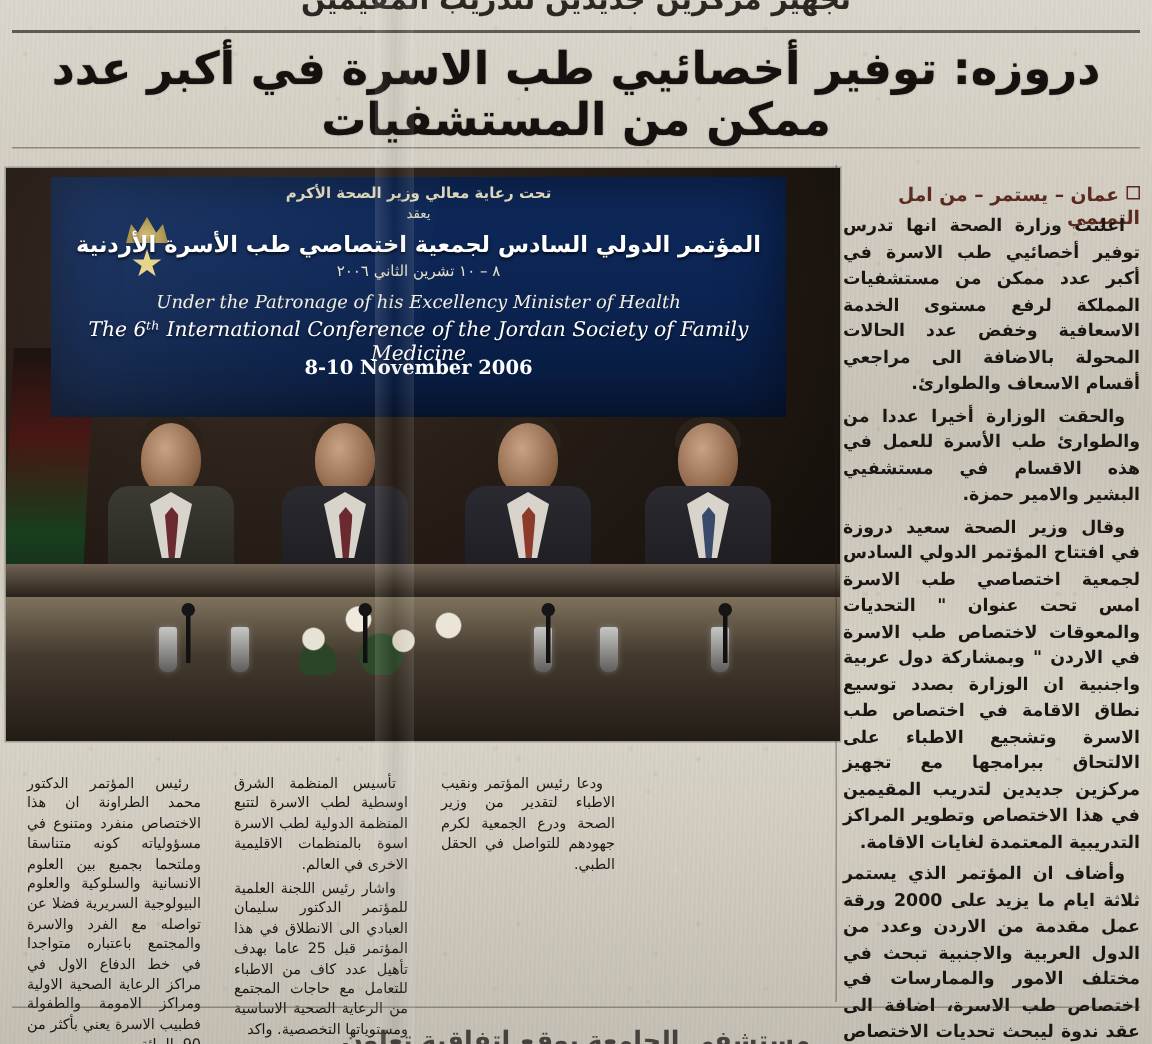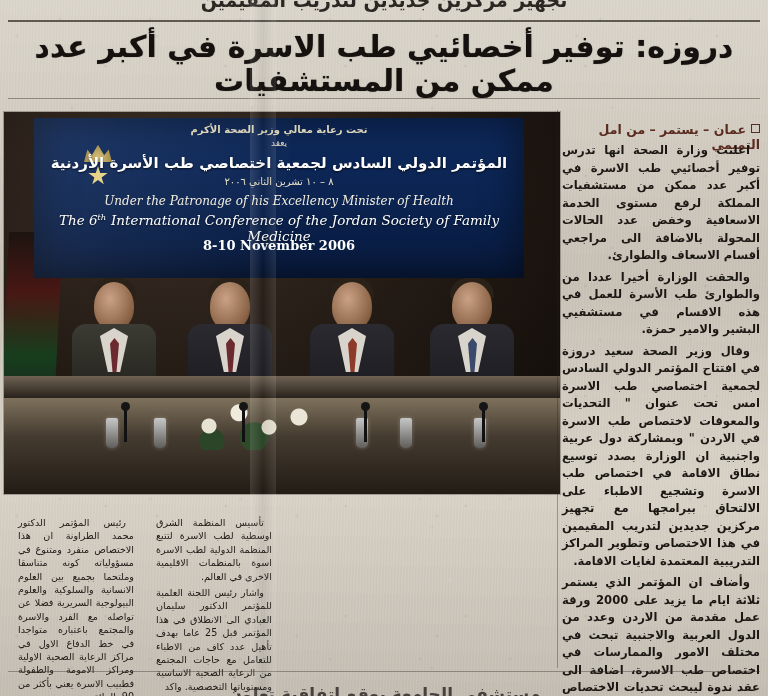--- a/index.html
+++ b/index.html
@@ -351,20 +351,21 @@
 
 <div class="bottom-cols">
   <div class="bcol">
     <p>رئيس المؤتمر الدكتور محمد الطراونة ان هذا الاختصاص منفرد ومتنوع في مسؤولياته كونه متناسقا وملتحما بجميع بين العلوم الانسانية والسلوكية والعلوم البيولوجية السريرية فضلا عن تواصله مع الفرد والاسرة والمجتمع باعتباره متواجدا في خط الدفاع الاول في مراكز الرعاية الصحية الاولية ومراكز الامومة والطفولة فطبيب الاسرة يعني بأكثر من 90 بالمائة من</p>
   </div>
   <div class="bcol">
     <p>تأسيس المنظمة الشرق اوسطية لطب الاسرة لتتبع المنظمة الدولية لطب الاسرة اسوة بالمنظمات الاقليمية الاخرى في العالم.</p>
     <p>واشار رئيس اللجنة العلمية للمؤتمر الدكتور سليمان العبادي الى الانطلاق في هذا المؤتمر قبل 25 عاما بهدف تأهيل عدد كاف من الاطباء للتعامل مع حاجات المجتمع من الرعاية الصحية الاساسية ومستوياتها التخصصية. واكد</p>
   </div>
   <div class="bcol">
+    <p>ودعا رئيس المؤتمر ونقيب الاطباء لتقدير من وزير الصحة ودرع الجمعية لكرم جهودهم للتواصل في الحقل الطبي.</p>
   </div>
 </div>
 
 <div class="rule" style="bottom:24px;height:1px;opacity:.4;"></div>
 
 <div class="bottom-strip">
   <div class="txt">مستشفى الجامعة يوقع اتفاقية تعاون</div>
 </div>
 
 <div class="fold" style="left:250px;"></div>

